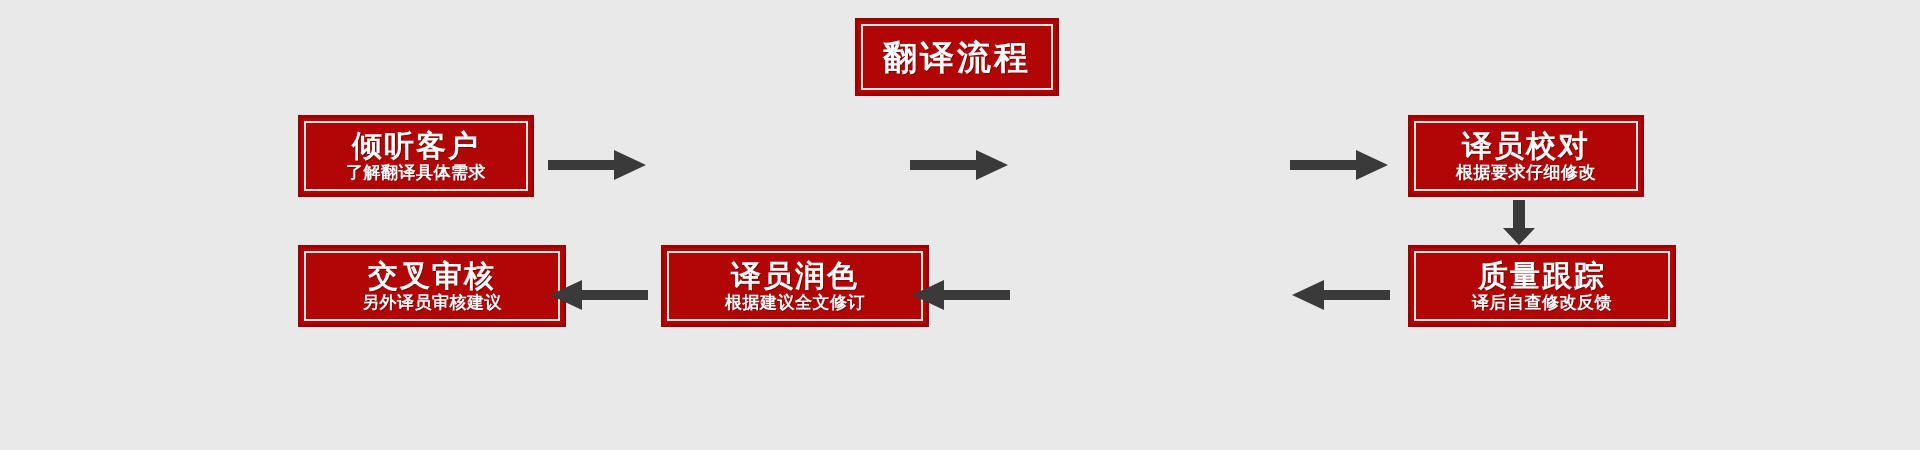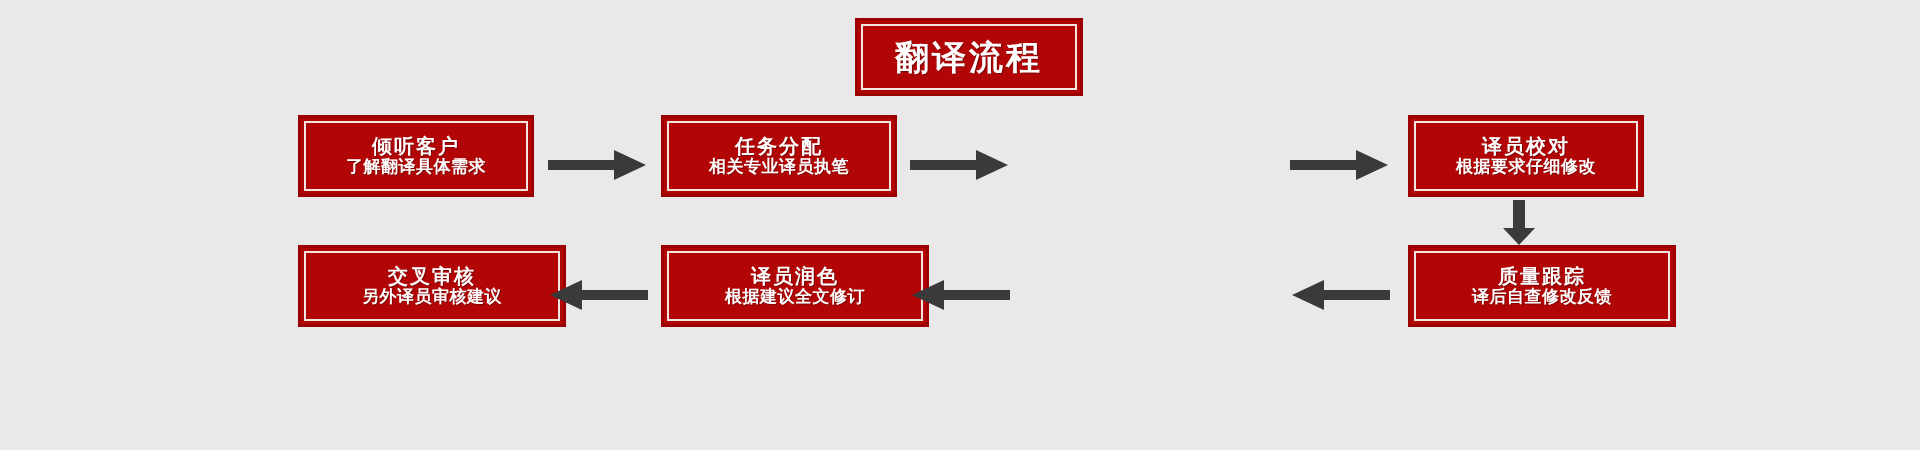--- a/index.html
+++ b/index.html
@@ -41,41 +41,41 @@
     border: 2px solid #f0e6e2;
     display: flex;
     flex-direction: column;
     align-items: center;
     justify-content: center;
   }
 
   .box-title {
     color: #ffffff;
     font-weight: bold;
-    font-size: 20px;
+    font-size: 30px;
     line-height: 1.12;
     letter-spacing: 2px;
     text-shadow: 1px 1px 0 rgba(0,0,0,0.30);
     white-space: nowrap;
   }
   .box-sub {
     color: #ffffff;
     font-weight: bold;
     font-size: 17px;
     line-height: 1.15;
     letter-spacing: 0.5px;
     text-shadow: 1px 1px 0 rgba(0,0,0,0.28);
     white-space: nowrap;
   }
 
   
   #title-box {
     left: 855px;
     top: 18px;
-    width: 228px;
+    width: 204px;
     height: 78px;
   }
   #title-box .box-title {
     font-size: 34px;
     letter-spacing: 3px;
     margin: 0;
   }
 
   
   .row1 {
@@ -122,26 +122,20 @@
     </div>
   </div>
 
   <div class="flow-box row1 col1">
     <div class="inner">
       <div class="box-title">倾听客户</div>
       <div class="box-sub">了解翻译具体需求</div>
     </div>
   </div>
 
-  <div class="flow-box row1 col2">
-    <div class="inner">
-      <div class="box-title">任务分配</div>
-      <div class="box-sub">相关专业译员执笔</div>
-    </div>
-  </div>
 
 
   <div class="flow-box row2 col4">
     <div class="inner">
       <div class="box-title">质量跟踪</div>
       <div class="box-sub">译后自查修改反馈</div>
     </div>
   </div>
 
   <div class="flow-box row1 col4">

